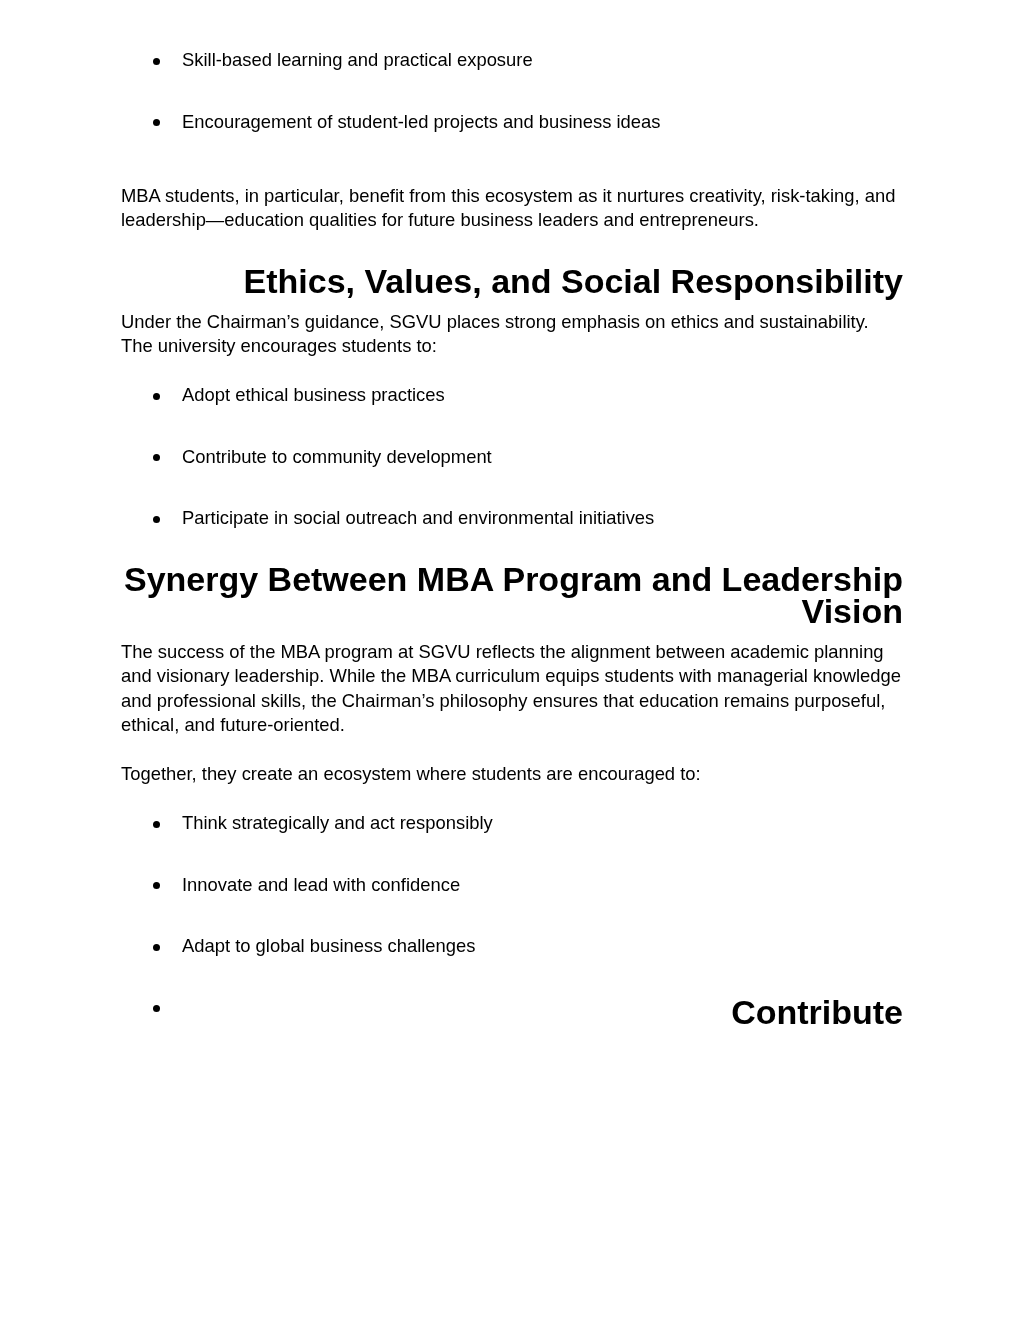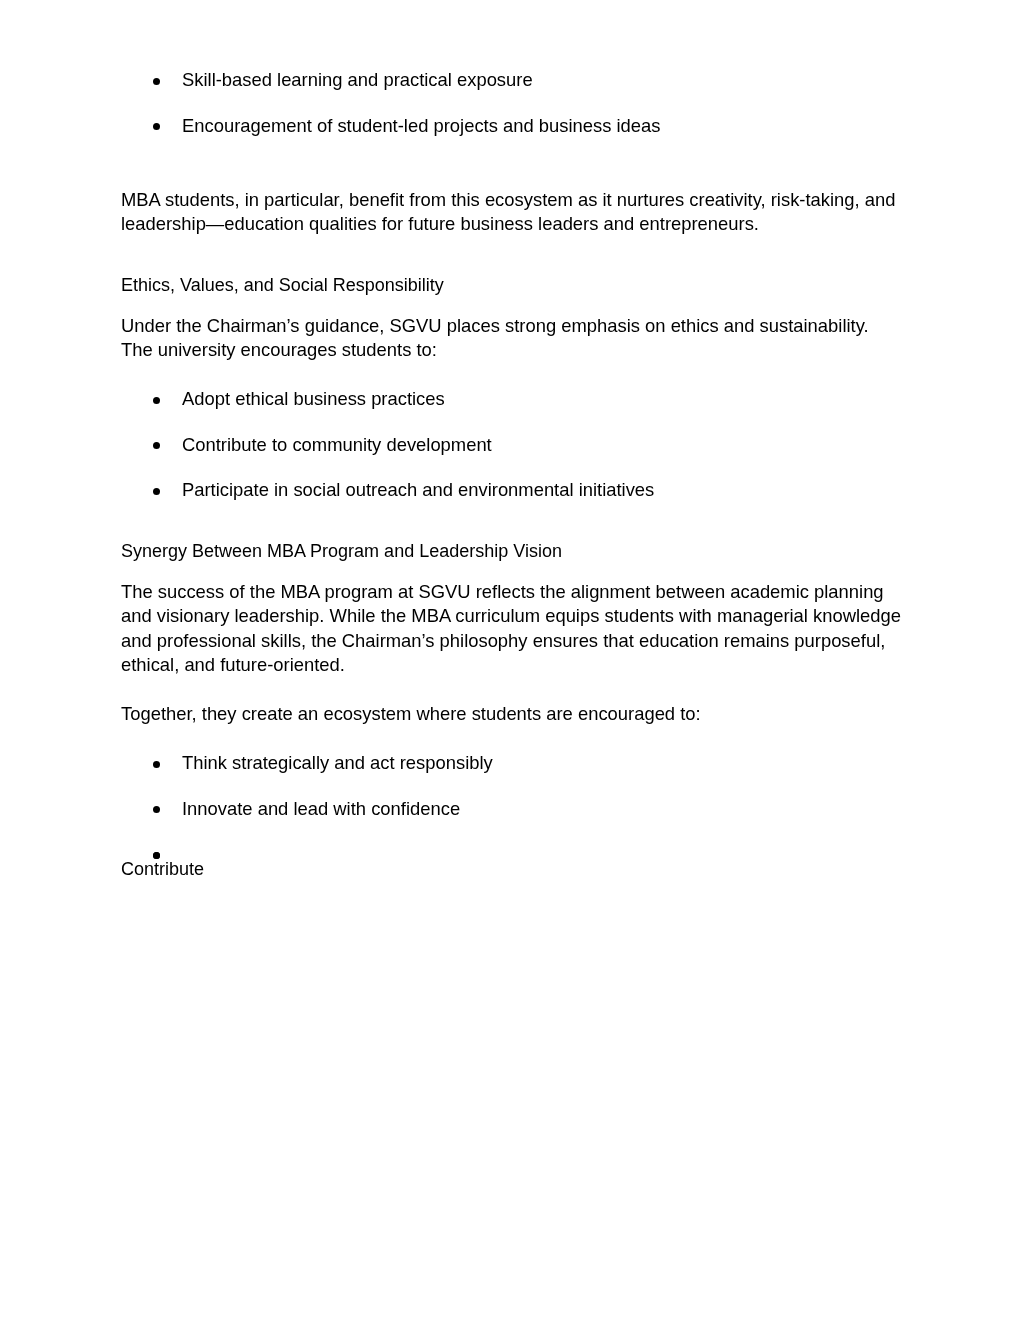--- a/index.html
+++ b/index.html
@@ -10,54 +10,55 @@
   .page {
     position: relative;
     width: 1024px;
     height: 1325px;
     background: #ffffff;
     overflow: hidden;
   }
   .content {
     box-sizing: border-box;
     width: 1024px;
-    padding: 68px 121px 0 121px;
+    padding: 48px 121px 0 121px;
     font-family: "Liberation Sans", sans-serif;
     font-size: 18.4px;
     line-height: 24.5px;
     color: #000000;
     -webkit-font-smoothing: antialiased;
   }
   p {
     margin: 0 0 24.5px 0;
   }
   h2 {
     font-family: "Liberation Sans", sans-serif;
-    font-size: 18px;
+    font-size: 34px;
     line-height: 32px;
-    font-weight: 400;
+    font-weight: 700;
     color: #000000;
     margin: 32px 0 13px 0;
     letter-spacing: 0;
+    text-align: right;
   }
   ul.bullet-list {
     list-style: none;
     margin: 0;
     padding: 0;
   }
   ul.bullet-list + p {
     margin-top: 49.5px;
   }
   ul.bullet-list li {
     position: relative;
     padding-left: 61px;
     margin: 0;
   }
   ul.bullet-list li + li {
-    margin-top: 21px;
+    margin-top: 37px;
   }
   .bullet-dot {
     position: absolute;
     left: 32px;
     top: 9.5px;
     width: 7px;
     height: 7px;
     border-radius: 50%;
     background: #000000;
   }
@@ -111,20 +112,21 @@
       <li>
         <span class="bullet-dot"></span>
         <span>Think strategically and act responsibly</span>
       </li>
       <li>
         <span class="bullet-dot"></span>
         <span>Innovate and lead with confidence</span>
       </li>
       <li>
         <span class="bullet-dot"></span>
+        <span>Adapt to global business challenges</span>
       </li>
       <li>
         <span class="bullet-dot"></span>
       </li>
     </ul>
 
     <h2>Contribute</h2>
 
   </div>
 </div>

